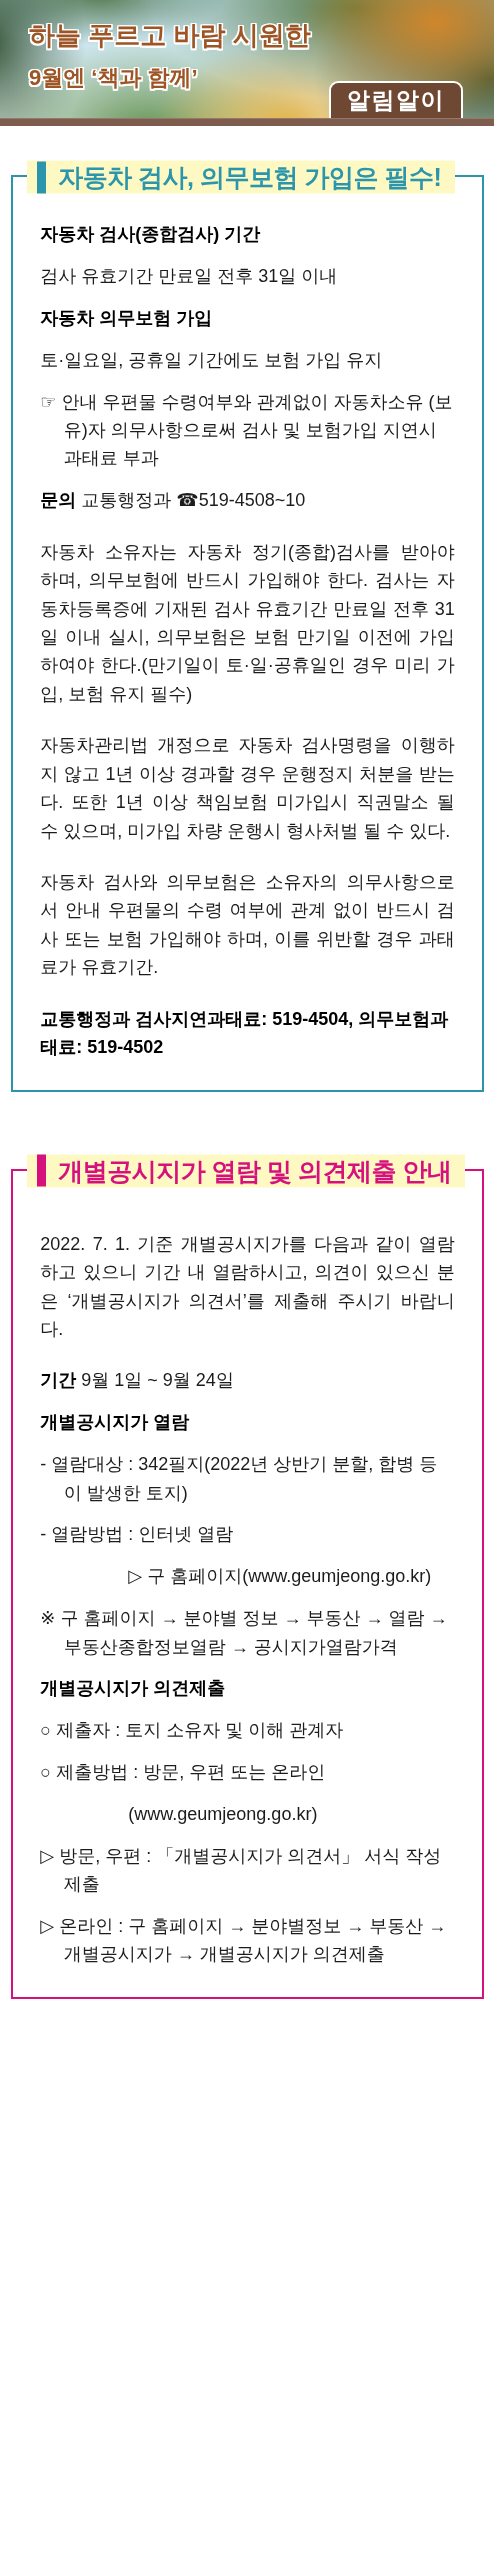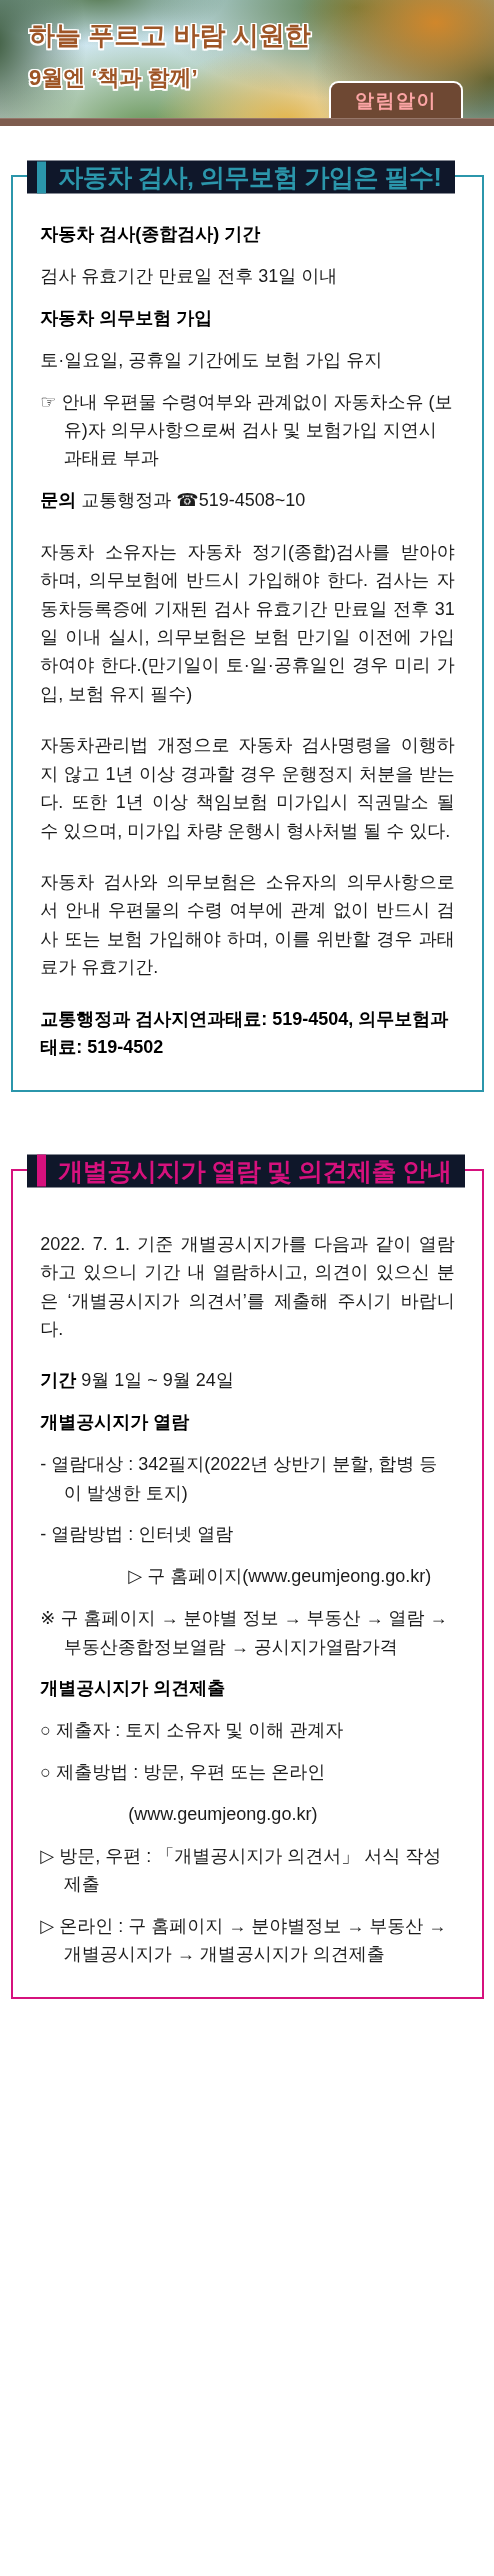--- a/index.html
+++ b/index.html
@@ -37,38 +37,38 @@
     position:absolute;left:0;bottom:0;width:100%;height:8.2px;
     background:#7e5c4e;border-top:1px solid #96776a;box-sizing:border-box;
   }
   .header-badge{
     position:absolute;right:32px;bottom:7.2px;
     width:134px;height:38px;
     background:#6e4833;
     border:2.1px solid #ffffff;border-bottom:none;
     border-radius:9.3px 9.3px 0 0;
     display:flex;align-items:center;justify-content:center;
-    color:#fca5a5;font-size:19px;font-weight:700;letter-spacing:1.5px;
+    color:#ffffff;font-size:23px;font-weight:700;letter-spacing:1.5px;
     box-sizing:border-box;
   }
 
   
   #sections-host{display:block;}
   .section{
     position:relative;
     margin:77px 11.3px 0 11.3px;
     border:2.6px solid var(--c,#2b96ab);
     padding:36px 27px 25px 27px;
     box-sizing:border-box;
   }
   .section:first-child{margin-top:49px;}
   .section-title{
     position:absolute;top:0;left:13.4px;
     transform:translateY(-50%);
-    background:#0f172a;
+    background:#fef9c3;
     display:flex;align-items:center;
     padding:0 13.4px 0 10.3px;
     color:var(--c,#2b96ab);
     font-size:25px;font-weight:700;letter-spacing:-0.5px;
     white-space:nowrap;
   }
   .title-bar{
     width:8.8px;height:32px;flex:0 0 8.8px;
     background:var(--c,#2b96ab);
     margin-right:12.4px;

